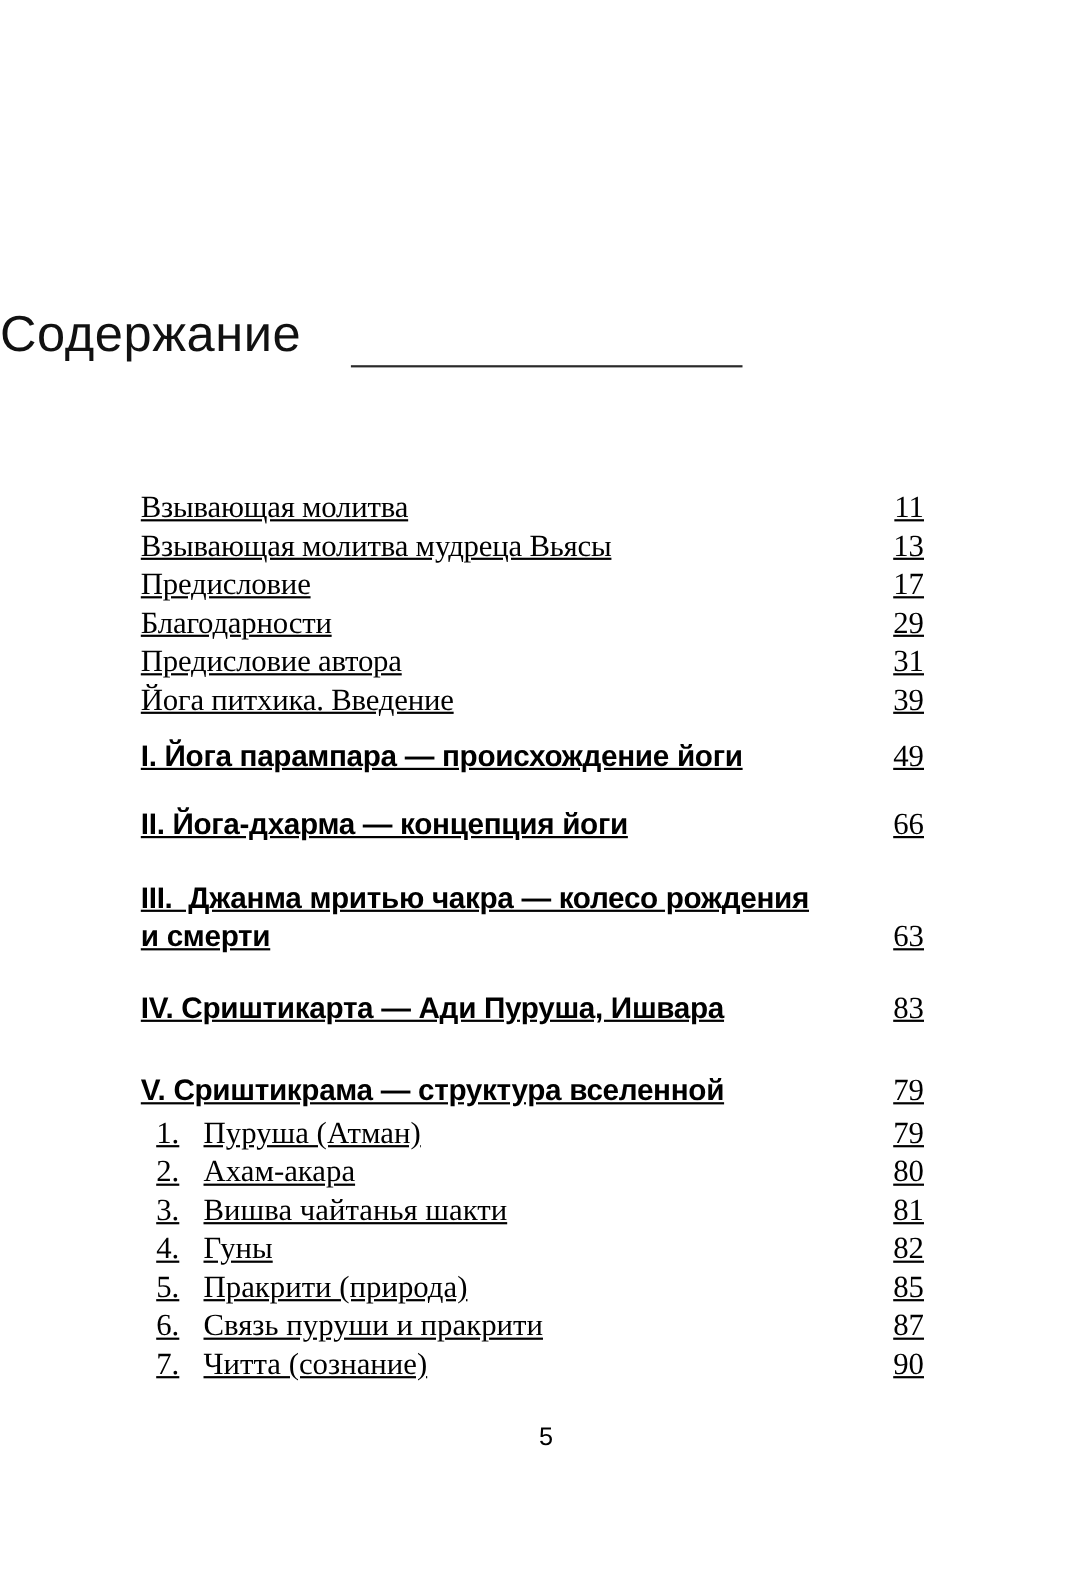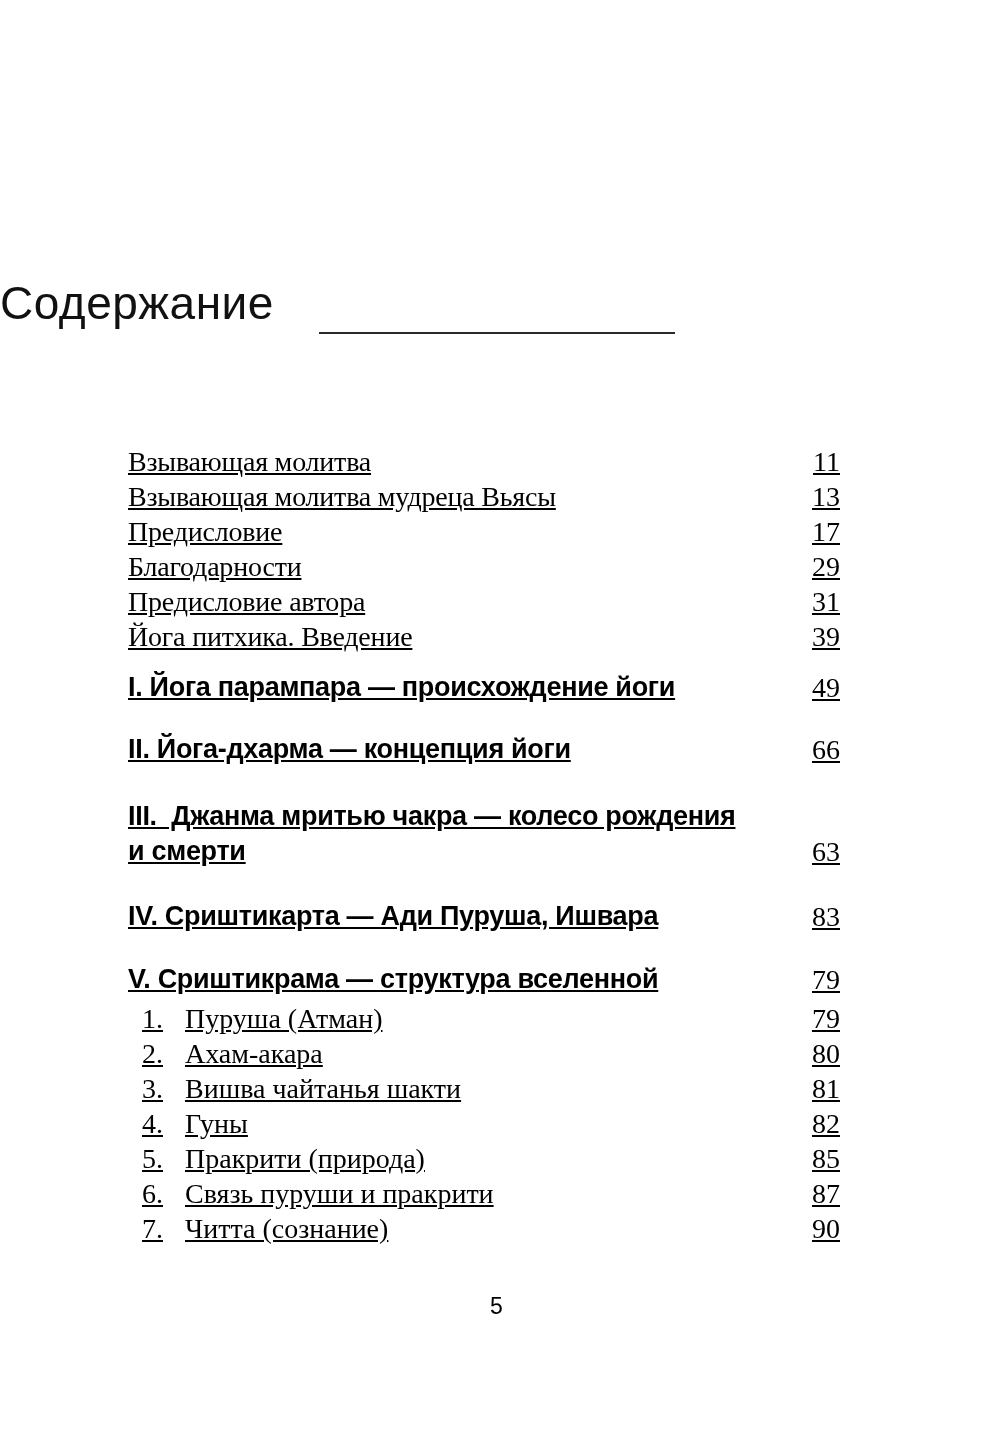--- a/index.html
+++ b/index.html
@@ -54,21 +54,21 @@
     font-size: 27px;
     letter-spacing: -0.3px;
     align-items: center;
   }
   .chapter.two-line { align-items: flex-end; }
   .chapter.two-line .lbl { display: block; max-width: 640px; }
   .mt-i   { margin-top: 16px; }
   .mt-ii  { margin-top: 27px; }
   .mt-iii { margin-top: 32px; }
   .mt-iv  { margin-top: 30px; }
-  .mt-v   { margin-top: 28px; }
+  .mt-v   { margin-top: 40px; }
   .subs { margin-top: 4px; margin-left: 14px; }
   .sub-row {
     display: flex;
     align-items: baseline;
     line-height: 35px;
     font-size: 28px;
   }
   .sub-row .num { width: 43px; flex: 0 0 43px; }
   .sub-row .lbl { flex: 1 1 auto; }
   .folio {

